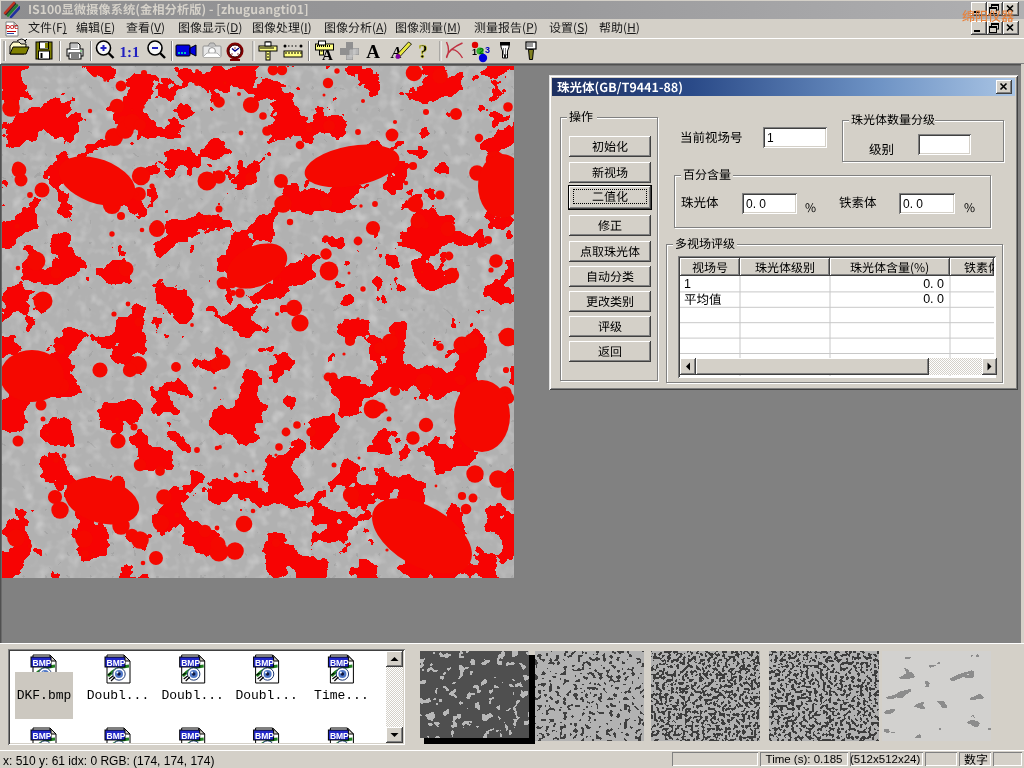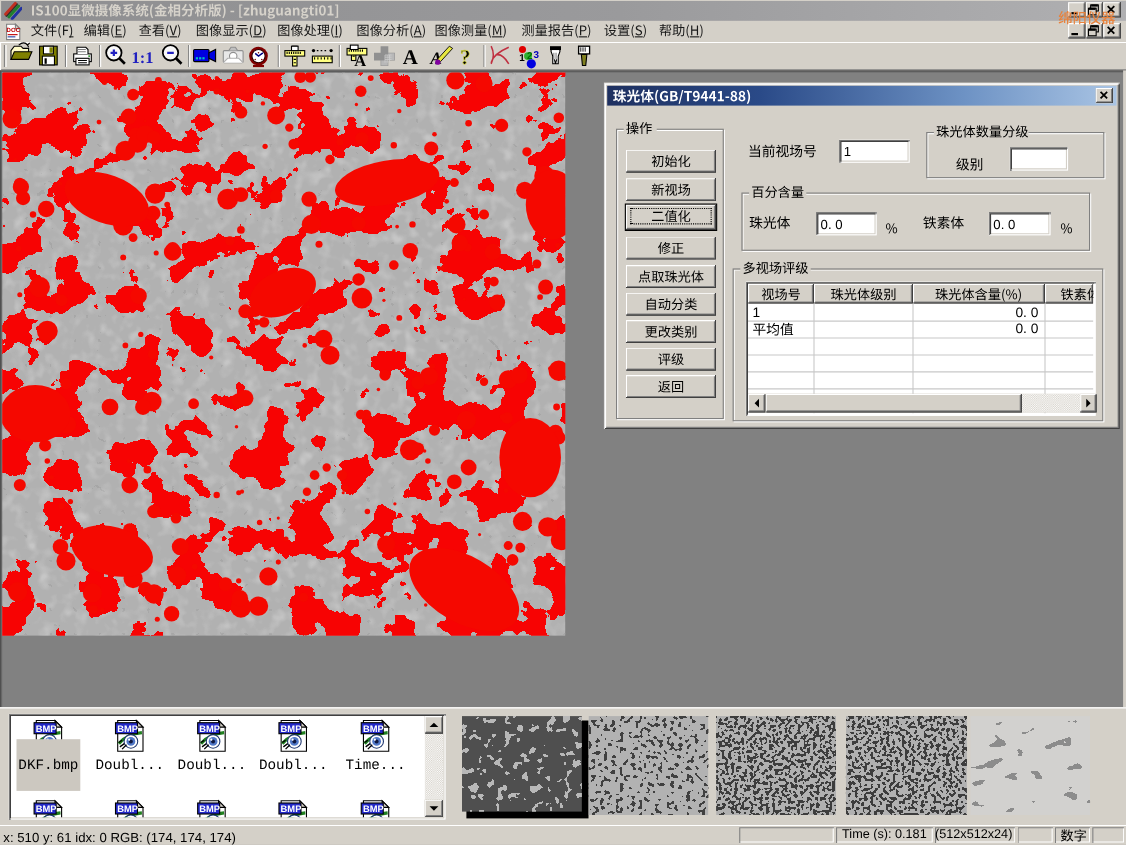--- a/index.html
+++ b/index.html
@@ -799,21 +799,21 @@
         </feComponentTransfer>
       </filter>
     </defs>
     <rect width="109" height="90" fill="#d2d1cf"></rect>
     <rect width="109" height="90" filter="url(#t5)"></rect>
   </svg>
 <div class="abs" style="left:0;top:750px;width:1024px;height:18px;background:#d4d0c8;box-shadow:inset 0 1px 0 #fff"></div>
 <div class="abs" style="left:3px;top:754px;font-size:12px;color:#000">x: 510 y: 61 idx: 0 RGB: (174, 174, 174)</div>
 <div class="seg" style="left:672px;top:752px;width:86px;height:14px"></div>
 <div class="seg" style="left:760px;top:752px;width:88px;height:14px"></div>
-<div class="abs" style="left:760px;top:753px;width:88px;text-align:center;font-size:11.5px;color:#000">Time (s): 0.181</div>
+<div class="abs" style="left:760px;top:753px;width:88px;text-align:center;font-size:11.5px;color:#000">Time (s): 0.185</div>
 <div class="seg" style="left:850px;top:752px;width:73px;height:14px"></div>
 <div class="abs" style="left:850px;top:753px;width:55px;text-align:center;font-size:11.5px;color:#000">(512x512x24)</div>
 <div class="seg" style="left:925px;top:752px;width:32px;height:14px"></div>
 <div class="seg" style="left:993px;top:752px;width:29px;height:14px"></div>
 <div class="seg" style="left:959px;top:752px;width:32px;height:14px"></div>
 <svg style="position:absolute;left:964.0px;top:752.0px" width="26" height="16" viewBox="0 -12 26 16">
     <path fill="#000" d="M0.8 -3.9H5.4V-3.1H0.8ZM0.6 -7.8H6.4V-7.1H0.6ZM5.3 -9.8 6.1 -9.5Q5.8 -9.1 5.5 -8.7Q5.2 -8.3 5.0 -8.0L4.4 -8.3Q4.6 -8.5 4.7 -8.8Q4.9 -9.0 5.1 -9.3Q5.2 -9.6 5.3 -9.8ZM3.1 -10.1H3.9V-4.8H3.1ZM1.1 -9.5 1.7 -9.8Q2.0 -9.4 2.2 -9.0Q2.4 -8.6 2.5 -8.2L1.8 -7.9Q1.7 -8.2 1.5 -8.7Q1.3 -9.1 1.1 -9.5ZM3.1 -7.5 3.7 -7.2Q3.4 -6.7 3.0 -6.2Q2.5 -5.7 2.0 -5.2Q1.5 -4.8 1.0 -4.5Q0.9 -4.7 0.7 -4.9Q0.6 -5.1 0.5 -5.2Q1.0 -5.4 1.5 -5.8Q2.0 -6.2 2.4 -6.6Q2.8 -7.1 3.1 -7.5ZM3.8 -7.3Q4.0 -7.2 4.3 -7.0Q4.6 -6.8 4.9 -6.6Q5.3 -6.4 5.6 -6.2Q5.9 -6.0 6.0 -5.9L5.5 -5.2Q5.4 -5.4 5.1 -5.6Q4.8 -5.8 4.5 -6.1Q4.1 -6.3 3.8 -6.5Q3.5 -6.8 3.3 -6.9ZM7.3 -7.8H11.4V-6.9H7.3ZM7.5 -10.0 8.4 -9.9Q8.2 -8.7 7.9 -7.6Q7.7 -6.6 7.3 -5.7Q6.9 -4.7 6.5 -4.0Q6.4 -4.1 6.3 -4.2Q6.1 -4.3 6.0 -4.4Q5.9 -4.5 5.8 -4.6Q6.2 -5.2 6.6 -6.1Q6.9 -6.9 7.2 -7.9Q7.4 -8.9 7.5 -10.0ZM9.8 -7.3 10.6 -7.2Q10.3 -5.2 9.8 -3.6Q9.2 -2.1 8.3 -0.9Q7.4 0.2 5.9 1.0Q5.9 0.9 5.8 0.8Q5.7 0.6 5.6 0.5Q5.5 0.3 5.4 0.3Q6.8 -0.4 7.7 -1.4Q8.5 -2.5 9.0 -3.9Q9.5 -5.4 9.8 -7.3ZM7.8 -7.0Q8.0 -5.4 8.5 -4.0Q9.0 -2.6 9.8 -1.5Q10.6 -0.4 11.7 0.1Q11.5 0.3 11.3 0.5Q11.2 0.7 11.1 0.9Q9.9 0.2 9.1 -1.0Q8.3 -2.1 7.8 -3.6Q7.3 -5.1 7.0 -6.9ZM1.3 -1.8 1.9 -2.4Q2.5 -2.1 3.2 -1.8Q3.9 -1.5 4.5 -1.2Q5.1 -0.8 5.5 -0.5L4.9 0.1Q4.5 -0.2 3.9 -0.6Q3.3 -0.9 2.6 -1.3Q2.0 -1.6 1.3 -1.8ZM5.1 -3.9H5.3L5.4 -3.9L5.9 -3.7Q5.6 -2.4 4.8 -1.5Q4.1 -0.6 3.1 -0.0Q2.1 0.5 0.9 0.9Q0.9 0.7 0.7 0.5Q0.6 0.3 0.5 0.2Q1.6 -0.1 2.5 -0.6Q3.4 -1.1 4.1 -1.9Q4.8 -2.7 5.1 -3.7ZM1.3 -1.8Q1.6 -2.2 1.9 -2.7Q2.1 -3.2 2.4 -3.7Q2.6 -4.2 2.8 -4.6L3.6 -4.5Q3.4 -4.0 3.2 -3.5Q2.9 -3.0 2.6 -2.5Q2.4 -2.0 2.1 -1.7Z M14.8 -6.6H20.6V-5.8H14.8ZM12.8 -3.6H23.2V-2.7H12.8ZM17.5 -4.4H18.5V-0.1Q18.5 0.2 18.3 0.5Q18.2 0.7 17.9 0.8Q17.6 0.9 17.1 0.9Q16.6 0.9 15.8 0.9Q15.8 0.8 15.7 0.7Q15.7 0.5 15.6 0.3Q15.5 0.2 15.4 0.1Q15.8 0.1 16.2 0.1Q16.6 0.1 16.9 0.1Q17.1 0.1 17.2 0.1Q17.4 0.1 17.5 0.0Q17.5 -0.0 17.5 -0.2ZM20.3 -6.6H20.5L20.7 -6.7L21.3 -6.2Q20.9 -5.8 20.4 -5.3Q19.8 -4.9 19.2 -4.5Q18.6 -4.1 18.0 -3.8Q17.9 -3.9 17.8 -4.1Q17.6 -4.3 17.5 -4.4Q18.0 -4.6 18.6 -5.0Q19.1 -5.3 19.5 -5.7Q20.0 -6.1 20.3 -6.4ZM13.0 -8.8H23.0V-6.4H22.1V-8.0H13.9V-6.4H13.0ZM17.1 -9.9 18.0 -10.2Q18.2 -9.8 18.5 -9.4Q18.7 -9.0 18.8 -8.7L17.9 -8.4Q17.8 -8.7 17.6 -9.1Q17.3 -9.5 17.1 -9.9Z"></path>
   </svg>
 <div class="abs" style="z-index:9">
     <svg style="position:absolute;left:962.0px;top:8.0px" width="54" height="18" viewBox="0 -13 54 18">

